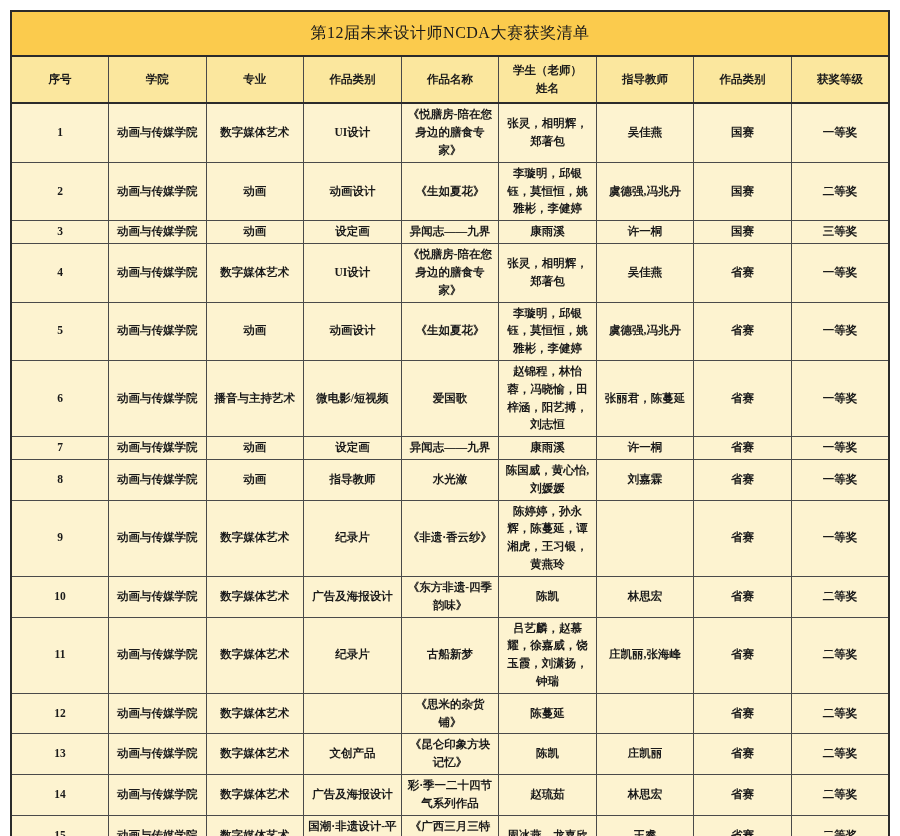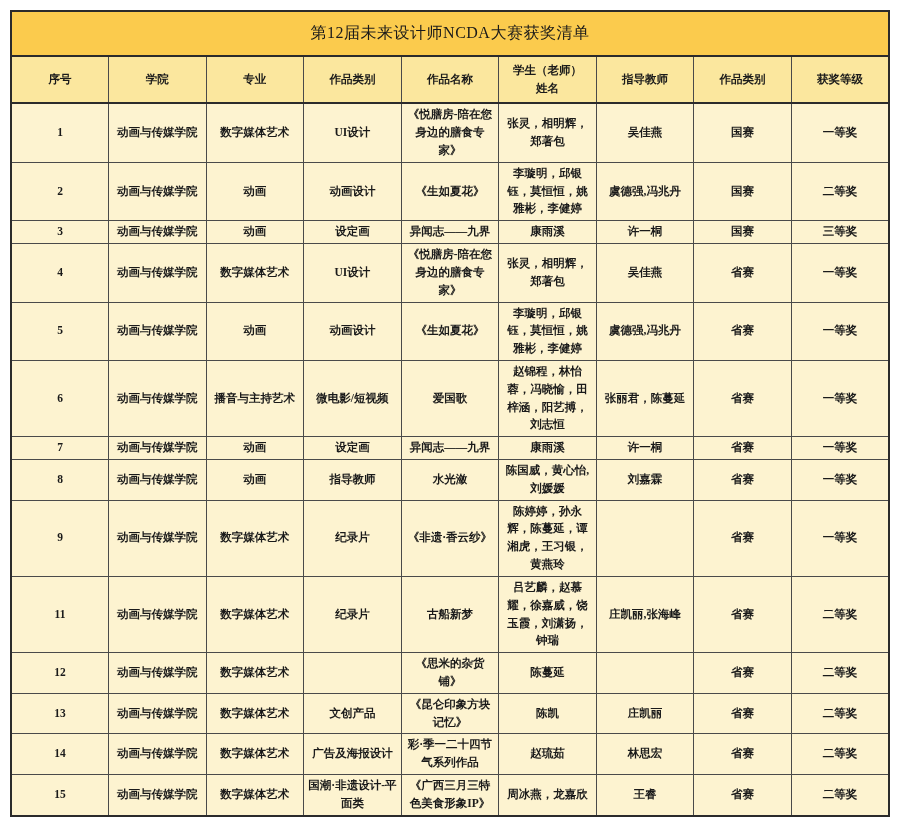--- a/index.html
+++ b/index.html
@@ -172,20 +172,31 @@
         <td class="c1">动画与传媒学院</td>
         <td class="c2">数字媒体艺术</td>
         <td class="c3">纪录片</td>
         <td class="c4">《非遗·香云纱》</td>
         <td class="c5">陈婷婷，孙永辉，陈蔓延，谭湘虎，王习银，黄燕玲</td>
         <td class="c6"></td>
         <td class="c7">省赛</td>
         <td class="c8">一等奖</td>
       </tr>
       <tr>
+        <td class="c0">10</td>
+        <td class="c1">动画与传媒学院</td>
+        <td class="c2">数字媒体艺术</td>
+        <td class="c3">广告及海报设计</td>
+        <td class="c4">《东方非遗-四季韵味》</td>
+        <td class="c5">陈凯</td>
+        <td class="c6">林思宏</td>
+        <td class="c7">省赛</td>
+        <td class="c8">二等奖</td>
+      </tr>
+      <tr>
         <td class="c0">11</td>
         <td class="c1">动画与传媒学院</td>
         <td class="c2">数字媒体艺术</td>
         <td class="c3">纪录片</td>
         <td class="c4">古船新梦</td>
         <td class="c5">吕艺麟，赵慕耀，徐嘉威，饶玉霞，刘潇扬，钟瑞</td>
         <td class="c6">庄凯丽,张海峰</td>
         <td class="c7">省赛</td>
         <td class="c8">二等奖</td>
       </tr>

